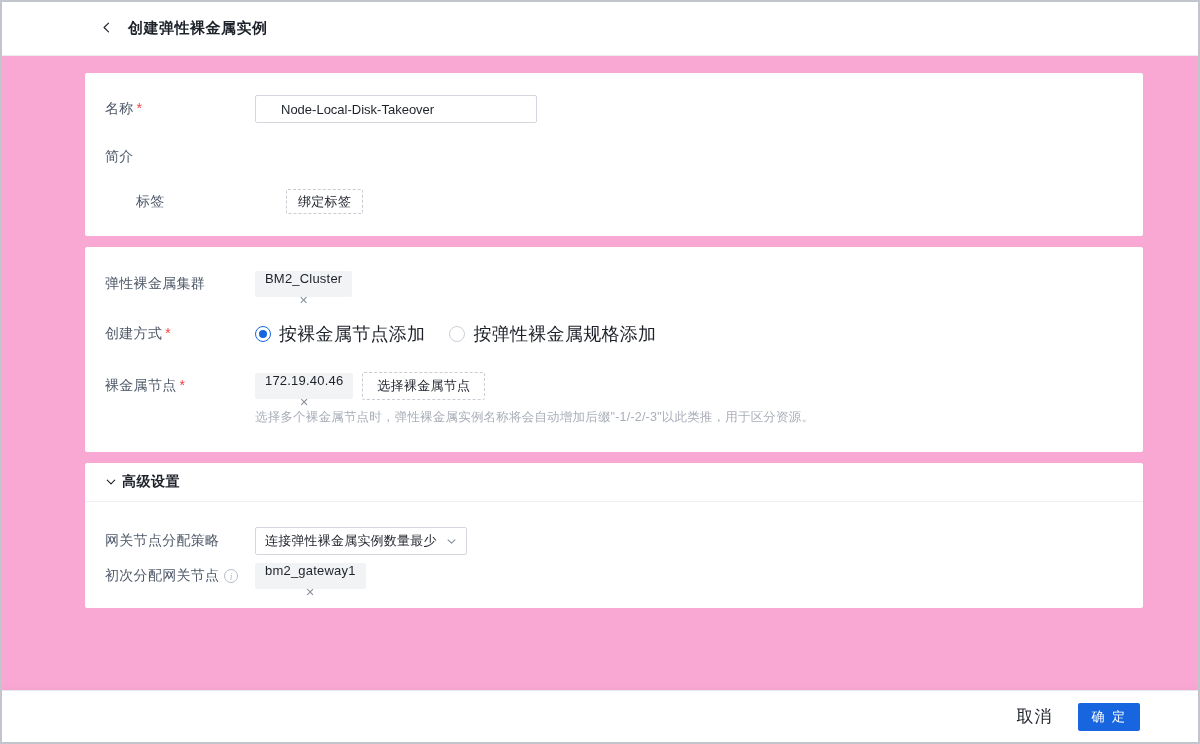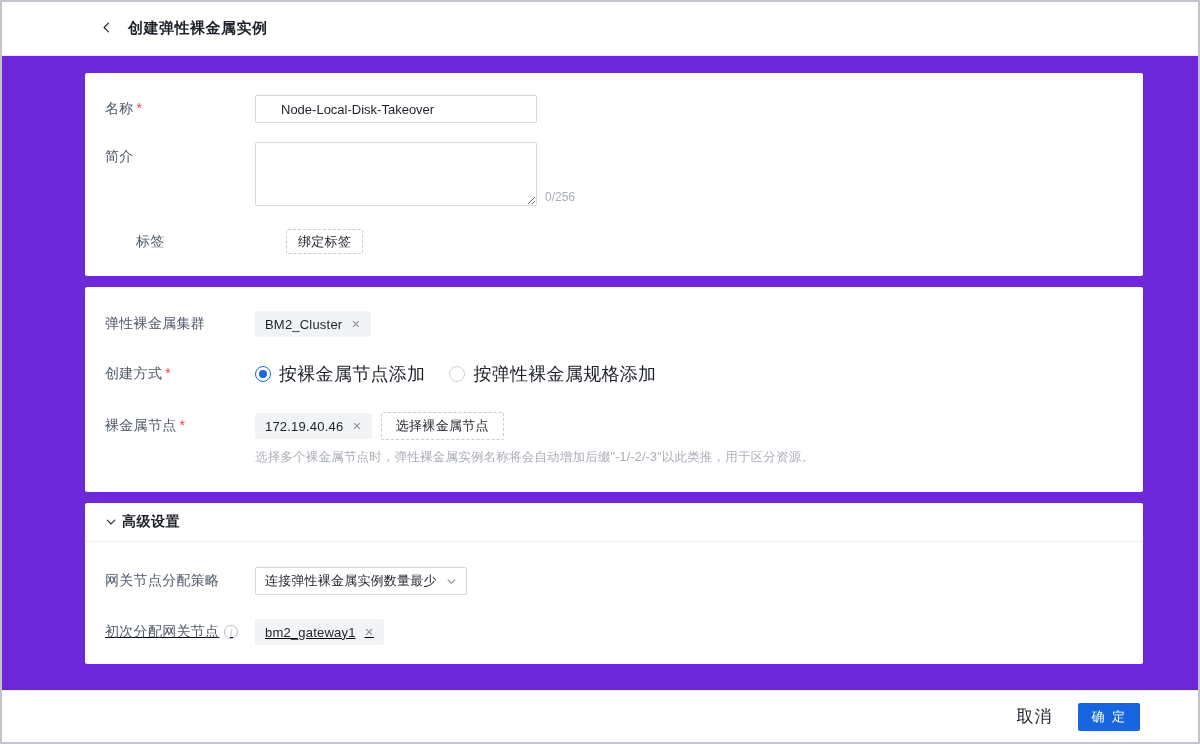--- a/index.html
+++ b/index.html
@@ -1,21 +1,21 @@
 <!DOCTYPE html>
 <html><head>
 <meta charset="utf-8">
 <style>
   * { margin: 0; padding: 0; box-sizing: border-box; }
   html, body { background: #e8e8e8; }
   body { font-family: "Liberation Sans", "DejaVu Sans", sans-serif; }
 
   .screen {
     width: 1200px; height: 744px;
-    background: #6d28d9;
+    background: #f9a8d4;
     border: 2px solid #c2c6cc;
     display: flex; flex-direction: column;
     overflow: hidden;
   }
 
   
   .page-header {
     height: 54px; flex: 0 0 54px;
     background: #ffffff;
     border-bottom: 1px solid #ebedf0;
@@ -71,21 +71,21 @@
     border: 1px dashed #c9ccd4; border-radius: 2px; background: #fff;
     font-size: 13px; color: #1d2129; cursor: pointer;
     padding: 0 11px; height: 25px; letter-spacing: .3px;
   }
   .dashed-btn.lg { height: 28px; padding: 0 14px; }
 
   .chip {
     display: inline-flex; align-items: center; gap: 9px;
     background: #f2f3f5; border-radius: 2px;
     padding: 0 10px; height: 26px;
-    font-size: 13px; color: #1d2129; letter-spacing: .2px;
+    font-size: 13px; color: #1d2129; letter-spacing: .2px; flex-direction: column;
   }
   .chip .x {
     font-size: 11px; color: #86909c; cursor: pointer; line-height: 1;
   }
 
   .radio-group { display: flex; align-items: center; gap: 24px; }
   .radio-item { display: flex; align-items: center; gap: 8px; cursor: pointer; }
   .radio-circle {
     width: 16px; height: 16px; border-radius: 50%;
     border: 1px solid #cdd0d6; background: #fff; position: relative;
@@ -149,21 +149,21 @@
     border: none; border-radius: 2px;
     font-size: 13px; letter-spacing: 2px; cursor: pointer;
     font-family: "Liberation Sans", "DejaVu Sans", sans-serif;
   }
 
   .mt-row2a { margin-top: 19px; }
   .mt-row3a { margin-top: 23px; margin-left: 31px; }
   .mt-row2b { margin-top: 25px; }
   .mt-row3b { margin-top: 26px; }
   .mt-adv1  { margin-top: 25px; }
-  .mt-adv2  { margin-top: 24px; text-decoration: underline; }
+  .mt-adv2  { margin-top: 8px; }
 </style>
 </head>
 <body>
 
 <div class="screen">
 
   <div class="page-header">
     <span class="back-btn">
       <span>
         <svg width="13" height="13" viewBox="0 0 16 16">
@@ -177,24 +177,20 @@
   <div class="page-body">
 
     <div class="card pad1">
       <div class="form-row">
         <span class="form-label"><span>名称</span><span class="req">*</span></span>
         <input class="text-input" type="text" value="Node-Local-Disk-Takeover" style="">
       </div>
 
       <div class="form-row top mt-row2a">
         <span class="form-label" style="padding-top:6px;">简介</span>
-        <div class="desc-wrap">
-          <textarea class="textarea" style=""></textarea>
-          <span class="char-counter">0/256</span>
-        </div>
       </div>
 
       <div class="form-row mt-row3a">
         <span class="form-label">标签</span>
         <button class="dashed-btn">绑定标签</button>
       </div>
     </div>
 
     <div class="card pad2">
       <div class="form-row">

